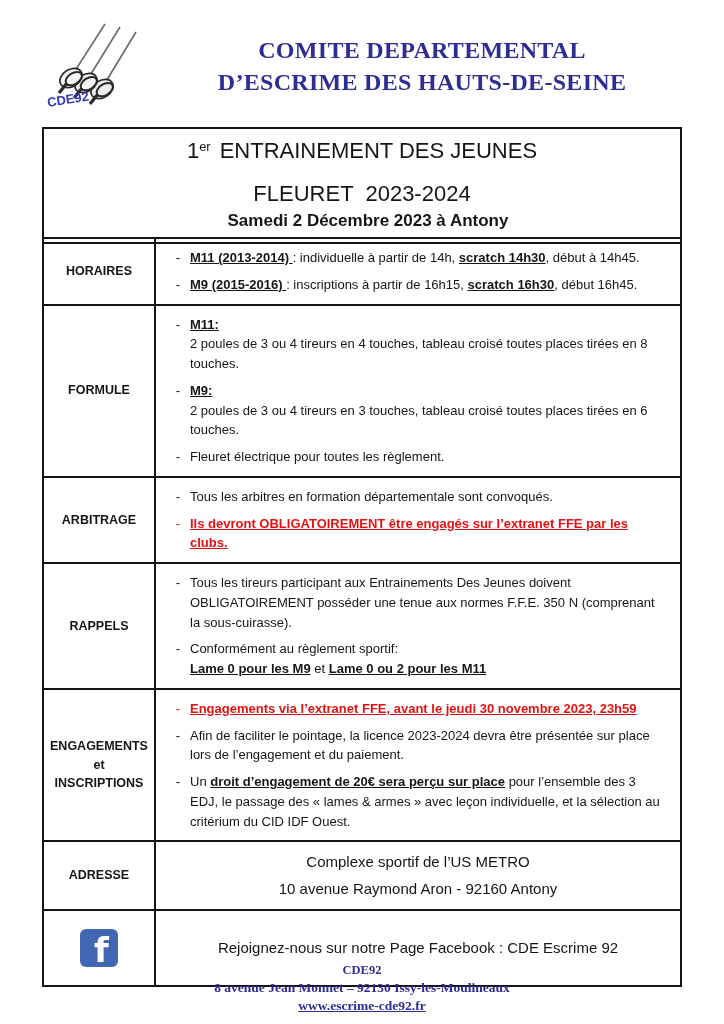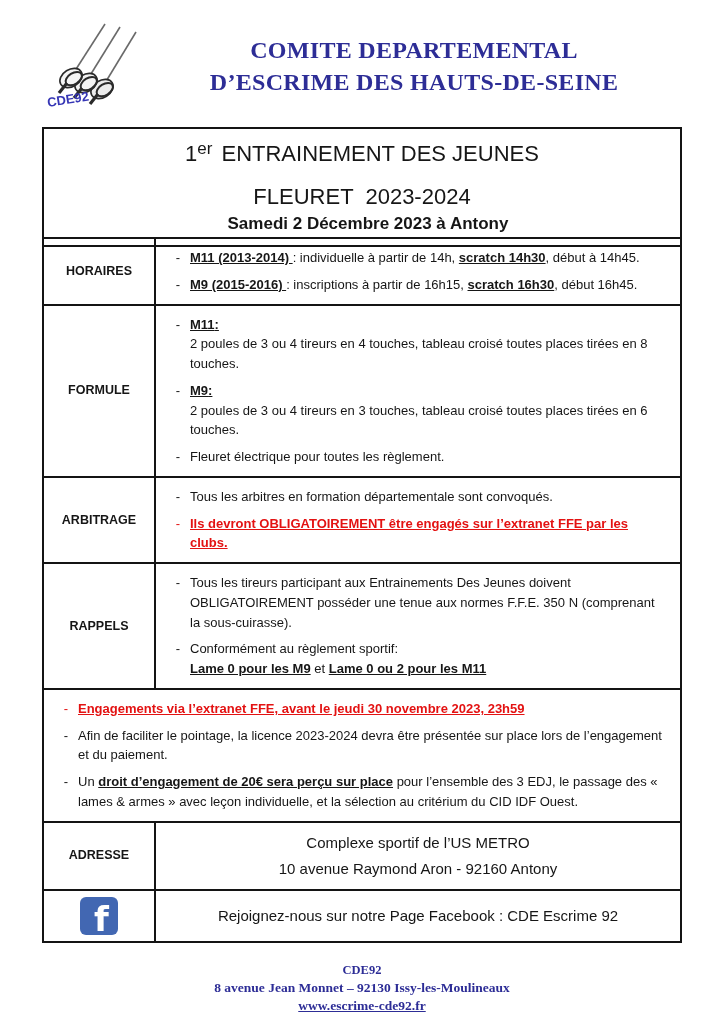--- a/index.html
+++ b/index.html
@@ -1,40 +1,40 @@
 <!DOCTYPE html>
 <html><head>
 <meta charset="utf-8">
 <style>
   html,body{margin:0;padding:0;background:#fff;}
   .page{position:relative;width:724px;height:1024px;background:#ffffff;overflow:hidden;
         font-family:"Liberation Sans",sans-serif;color:#161616;}
 
   
   .logo{position:absolute;left:42px;top:22px;width:104px;height:92px;}
-  .header-title{position:absolute;left:152px;top:34px;width:524px;text-align:center;
+  .header-title{position:absolute;left:160px;top:34px;width:524px;text-align:center;
     font-family:"Liberation Serif",serif;font-weight:bold;font-size:24px;line-height:1.35;
     color:#2d2d96;letter-spacing:0.3px;}
 
   
   .event-box{position:absolute;left:42px;top:127px;width:640px;box-sizing:border-box;
     border:2px solid #141414;text-align:center;padding:9px 0 11px;}
   .ev1{font-size:22px;}
-  .ev1 sup{font-size:17px;position:relative;top:1px;margin-right:9px;}
+  .ev1 sup{font-size:13px;position:relative;top:1px;margin-right:9px;}
   .ev2{font-size:22px;margin-top:17px;white-space:pre;}
   .ev3{font-size:17px;font-weight:bold;margin-top:4px;padding-left:12px;}
 
   
   .info-table{position:absolute;left:42px;top:237px;width:640px;box-sizing:border-box;
     border:2px solid #141414;}
   .trow{display:flex;border-top:2px solid #141414;}
   .trow:first-child{border-top:none;}
   .tlabel{flex:0 0 112px;width:112px;box-sizing:border-box;border-right:2px solid #141414;
     display:flex;flex-direction:column;justify-content:center;align-items:center;text-align:center;
-    font-weight:bold;font-size:12.5px;line-height:1.5;padding:6px 4px;}
+    font-weight:bold;font-size:12.5px;line-height:1.5;padding:18px 4px;}
   .tcell{flex:1;box-sizing:border-box;display:flex;flex-direction:column;justify-content:center;
     padding:9px 16px 9px 10px;font-size:13px;line-height:1.52;}
   .bullet{display:flex;}
   .bullet + .bullet{margin-top:7px;}
   .dash{flex:0 0 24px;text-align:center;}
   .btext{flex:1;}
   .tcell.centered{text-align:center;font-size:15px;line-height:1.75;padding:7px 10px;}
   .b{font-weight:bold;text-decoration:underline;}
   .u{text-decoration:underline;}
   .r{color:#e31212;}
@@ -153,20 +153,25 @@
             <span class="dash">-</span>
             <div class="btext"><span class="">Tous les tireurs participant aux Entrainements Des Jeunes doivent OBLIGATOIREMENT posséder une tenue aux normes F.F.E. 350 N (comprenant la sous-cuirasse).</span></div>
           </div>
           <div class="bullet">
             <span class="dash">-</span>
             <div class="btext"><span class="">Conformément au règlement sportif:</span><br><span class="b ">Lame 0 pour les M9</span><span class=""> et </span><span class="b ">Lame 0 ou 2 pour les M11</span></div>
           </div>
         </div>
       </div>
       <div class="trow">
+        <div class="tlabel">
+          <div class="lab-line">ENGAGEMENTS</div>
+          <div class="lab-line">et</div>
+          <div class="lab-line">INSCRIPTIONS</div>
+        </div>
         <div class="tcell">
           <div class="bullet">
             <span class="dash r">-</span>
             <div class="btext"><span class="b u r">Engagements via l’extranet FFE, avant le jeudi 30 novembre 2023, 23h59</span></div>
           </div>
           <div class="bullet">
             <span class="dash">-</span>
             <div class="btext"><span class="">Afin de faciliter le pointage, la licence 2023-2024 devra être présentée sur place lors de l’engagement et du paiement.</span></div>
           </div>
           <div class="bullet">

